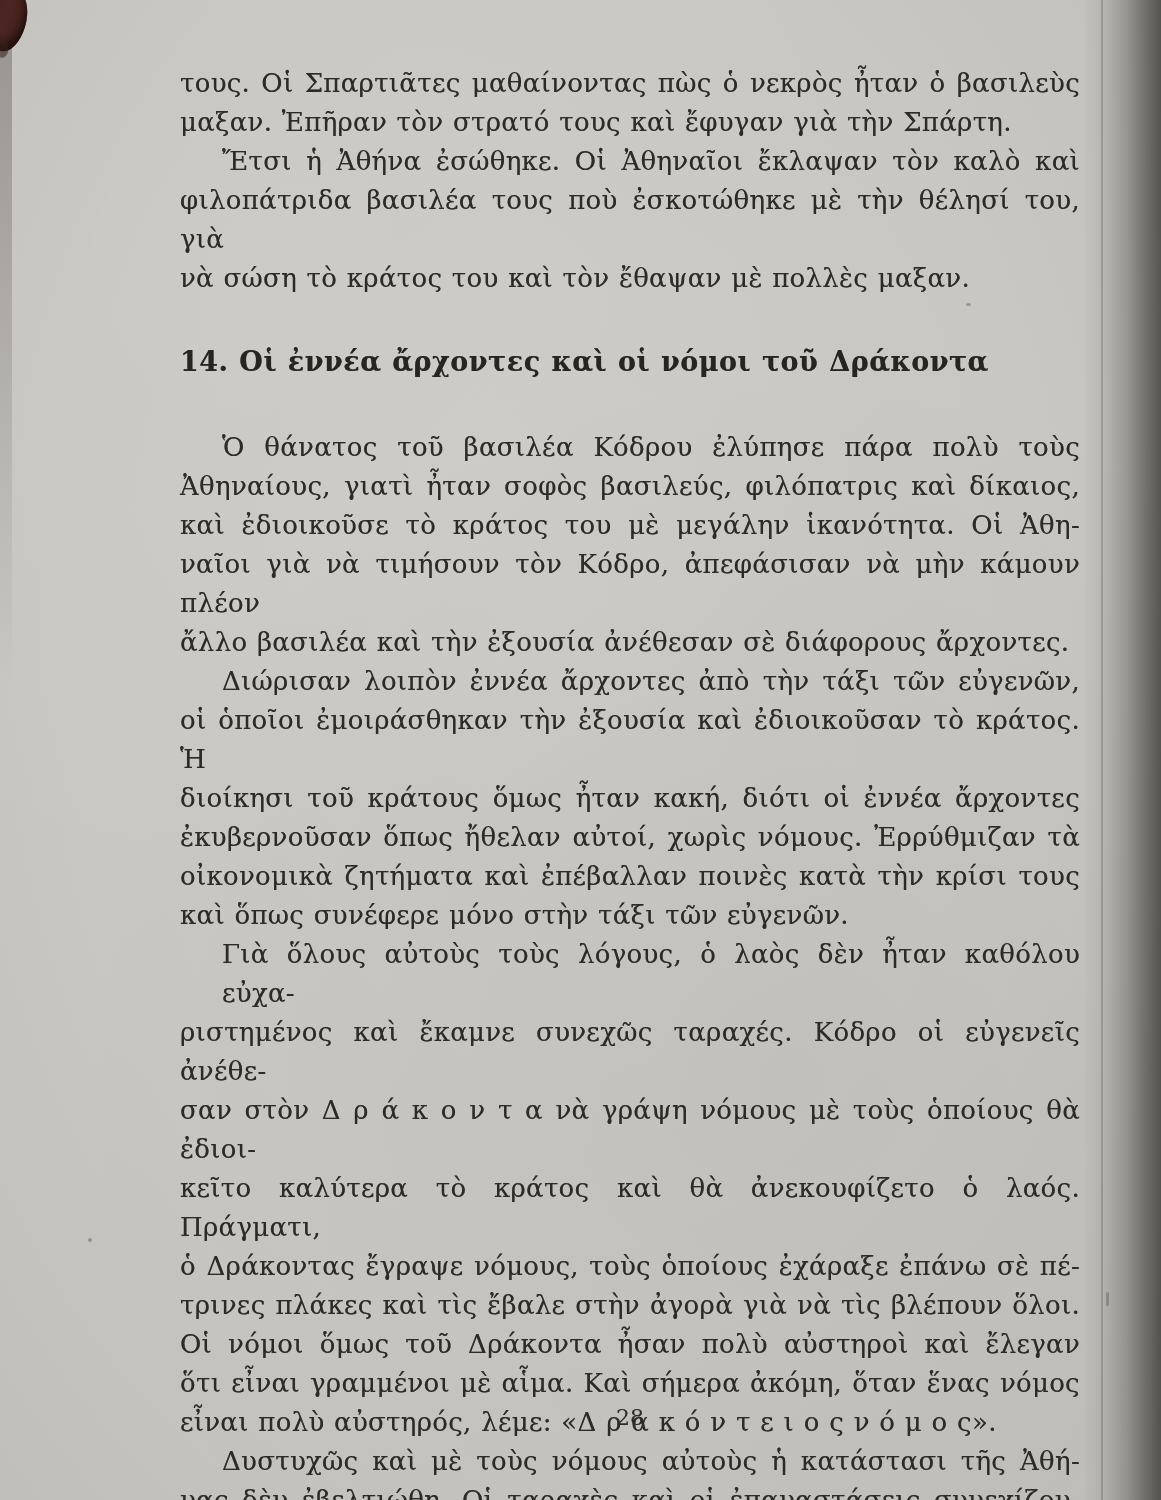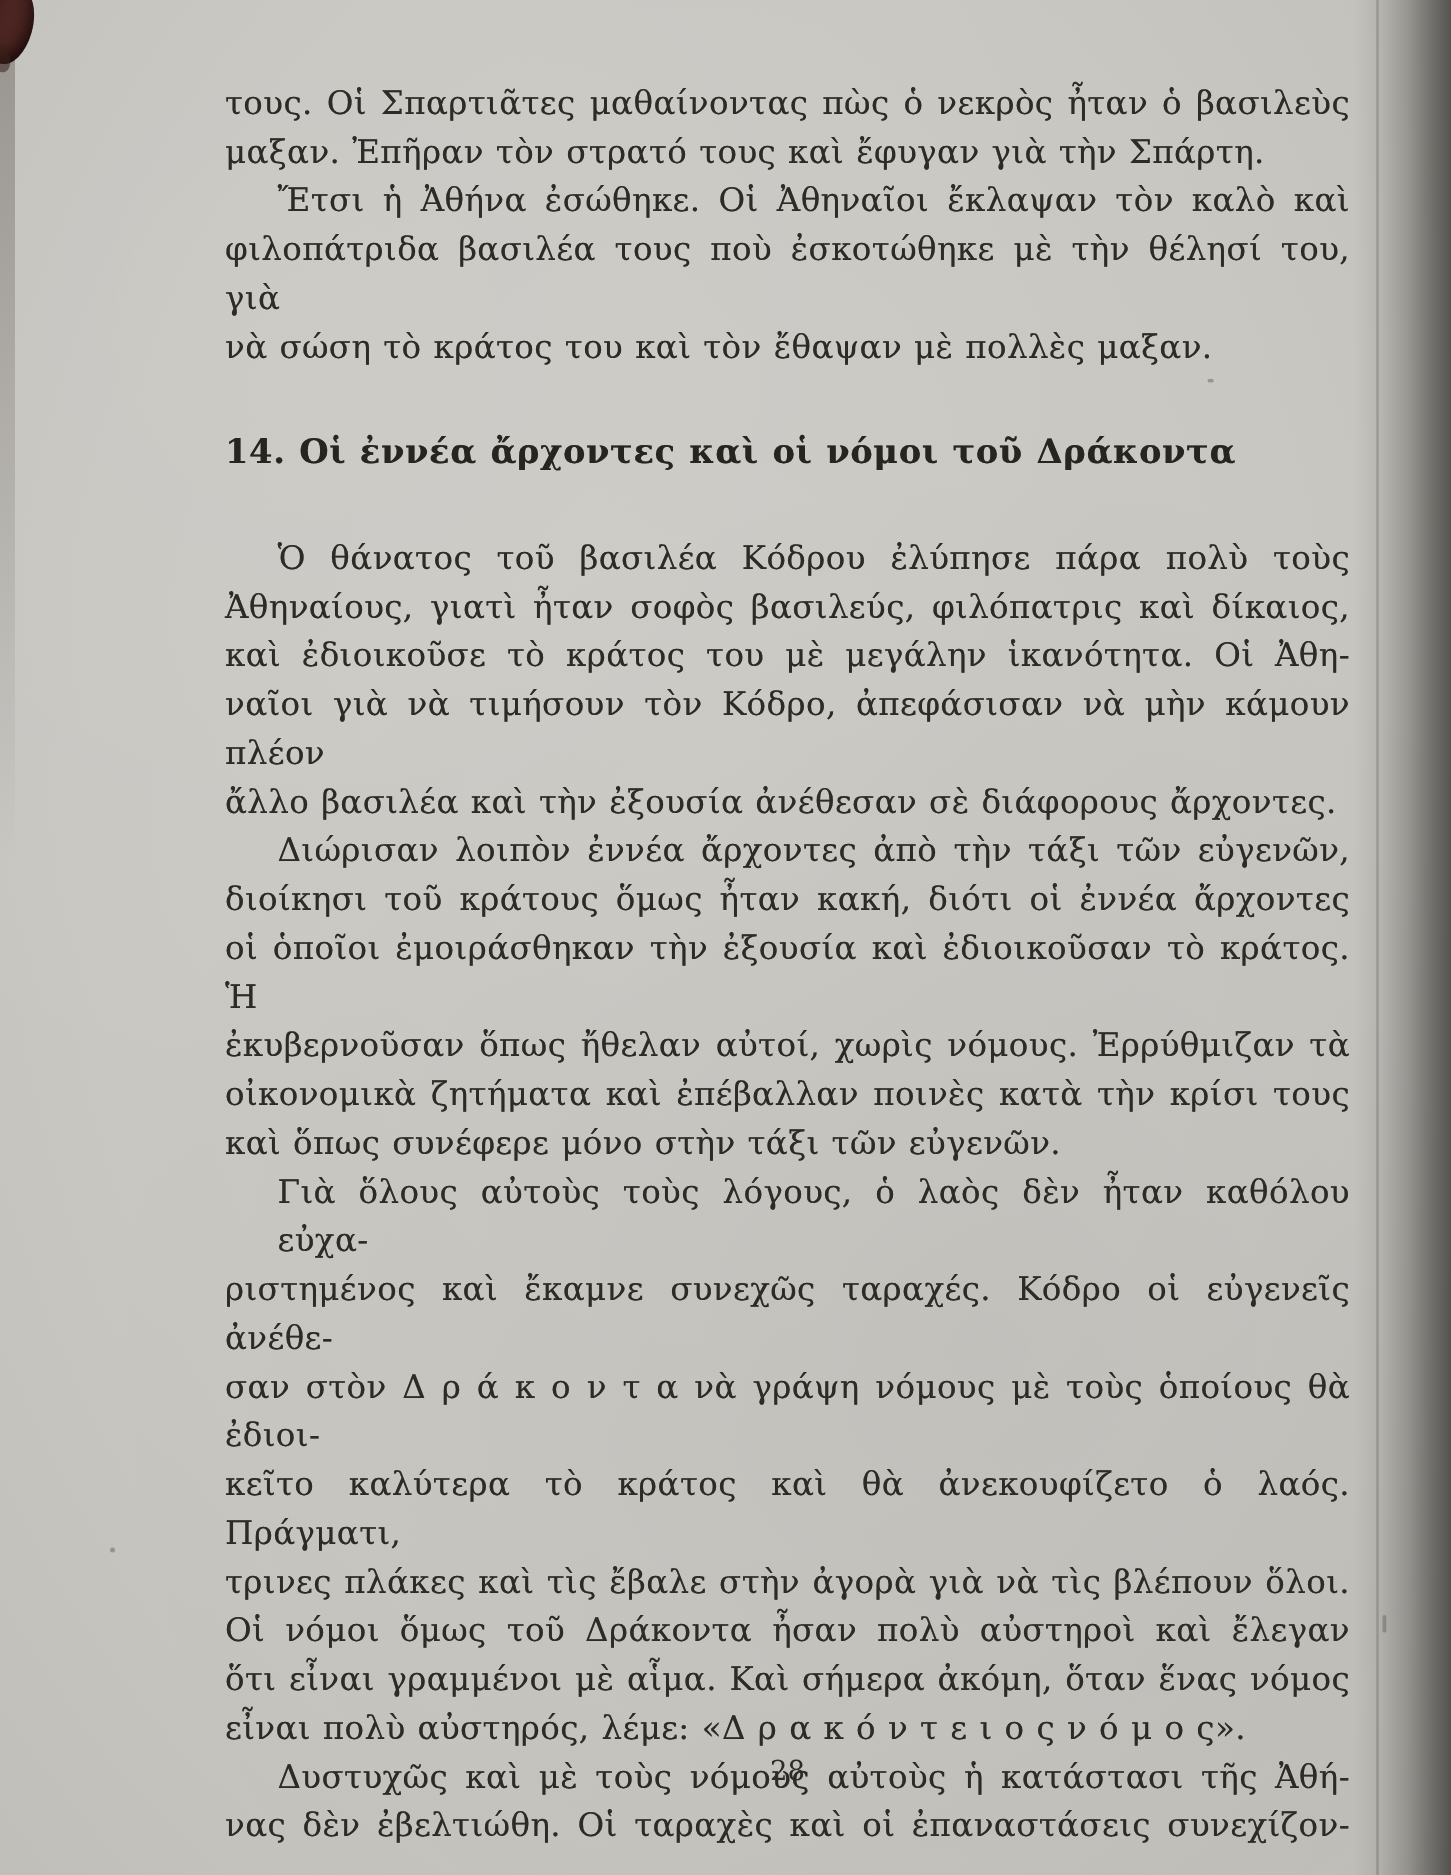--- a/index.html
+++ b/index.html
@@ -146,31 +146,32 @@
       <div class="heading">14. Οἱ ἐννέα ἄρχοντες καὶ οἱ νόμοι τοῦ Δράκοντα</div>
       <div class="para">
         <div class="line first-indent">Ὁ θάνατος τοῦ βασιλέα Κόδρου ἐλύπησε πάρα πολὺ τοὺς</div>
         <div class="line">Ἀθηναίους, γιατὶ ἦταν σοφὸς βασιλεύς, φιλόπατρις καὶ δίκαιος,</div>
         <div class="line">καὶ ἐδιοικοῦσε τὸ κράτος του μὲ μεγάλην ἱκανότητα. Οἱ Ἀθη-</div>
         <div class="line">ναῖοι γιὰ νὰ τιμήσουν τὸν Κόδρο, ἀπεφάσισαν νὰ μὴν κάμουν πλέον</div>
         <div class="line last">ἄλλο βασιλέα καὶ τὴν ἐξουσία ἀνέθεσαν σὲ διάφορους ἄρχοντες.</div>
       </div>
       <div class="para">
         <div class="line first-indent">Διώρισαν λοιπὸν ἐννέα ἄρχοντες ἀπὸ τὴν τάξι τῶν εὐγενῶν,</div>
+        <div class="line">οἱ ὁποῖοι ἐμοιράσθηκαν τὴν ἐξουσία καὶ ἐδιοικοῦσαν τὸ κράτος. Ἡ</div>
         <div class="line">διοίκησι τοῦ κράτους ὅμως ἦταν κακή, διότι οἱ ἐννέα ἄρχοντες</div>
-        <div class="line">οἱ ὁποῖοι ἐμοιράσθηκαν τὴν ἐξουσία καὶ ἐδιοικοῦσαν τὸ κράτος. Ἡ</div>
         <div class="line">ἐκυβερνοῦσαν ὅπως ἤθελαν αὐτοί, χωρὶς νόμους. Ἐρρύθμιζαν τὰ</div>
         <div class="line">οἰκονομικὰ ζητήματα καὶ ἐπέβαλλαν ποινὲς κατὰ τὴν κρίσι τους</div>
         <div class="line last">καὶ ὅπως συνέφερε μόνο στὴν τάξι τῶν εὐγενῶν.</div>
       </div>
       <div class="para">
         <div class="line first-indent">Γιὰ ὅλους αὐτοὺς τοὺς λόγους, ὁ λαὸς δὲν ἦταν καθόλου εὐχα-</div>
         <div class="line">ριστημένος καὶ ἔκαμνε συνεχῶς ταραχές. Κόδρο οἱ εὐγενεῖς ἀνέθε-</div>
         <div class="line">σαν στὸν Δ ρ ά κ ο ν τ α νὰ γράψη νόμους μὲ τοὺς ὁποίους θὰ ἐδιοι-</div>
         <div class="line">κεῖτο καλύτερα τὸ κράτος καὶ θὰ ἀνεκουφίζετο ὁ λαός. Πράγματι,</div>
+        <div class="line">ὁ Δράκοντας ἔγραψε νόμους, τοὺς ὁποίους ἐχάραξε ἐπάνω σὲ πέ-</div>
         <div class="line">τρινες πλάκες καὶ τὶς ἔβαλε στὴν ἀγορὰ γιὰ νὰ τὶς βλέπουν ὅλοι.</div>
         <div class="line">Οἱ νόμοι ὅμως τοῦ Δράκοντα ἦσαν πολὺ αὐστηροὶ καὶ ἔλεγαν</div>
         <div class="line">ὅτι εἶναι γραμμένοι μὲ αἷμα. Καὶ σήμερα ἀκόμη, ὅταν ἕνας νόμος</div>
         <div class="line last">εἶναι πολὺ αὐστηρός, λέμε: «Δ ρ α κ ό ν τ ε ι ο ς  ν ό μ ο ς».</div>
       </div>
       <div class="para">
         <div class="line first-indent">Δυστυχῶς καὶ μὲ τοὺς νόμους αὐτοὺς ἡ κατάστασι τῆς Ἀθή-</div>
         <div class="line">νας δὲν ἐβελτιώθη. Οἱ ταραχὲς καὶ οἱ ἐπαναστάσεις συνεχίζον-</div>
       </div>
     </div>

